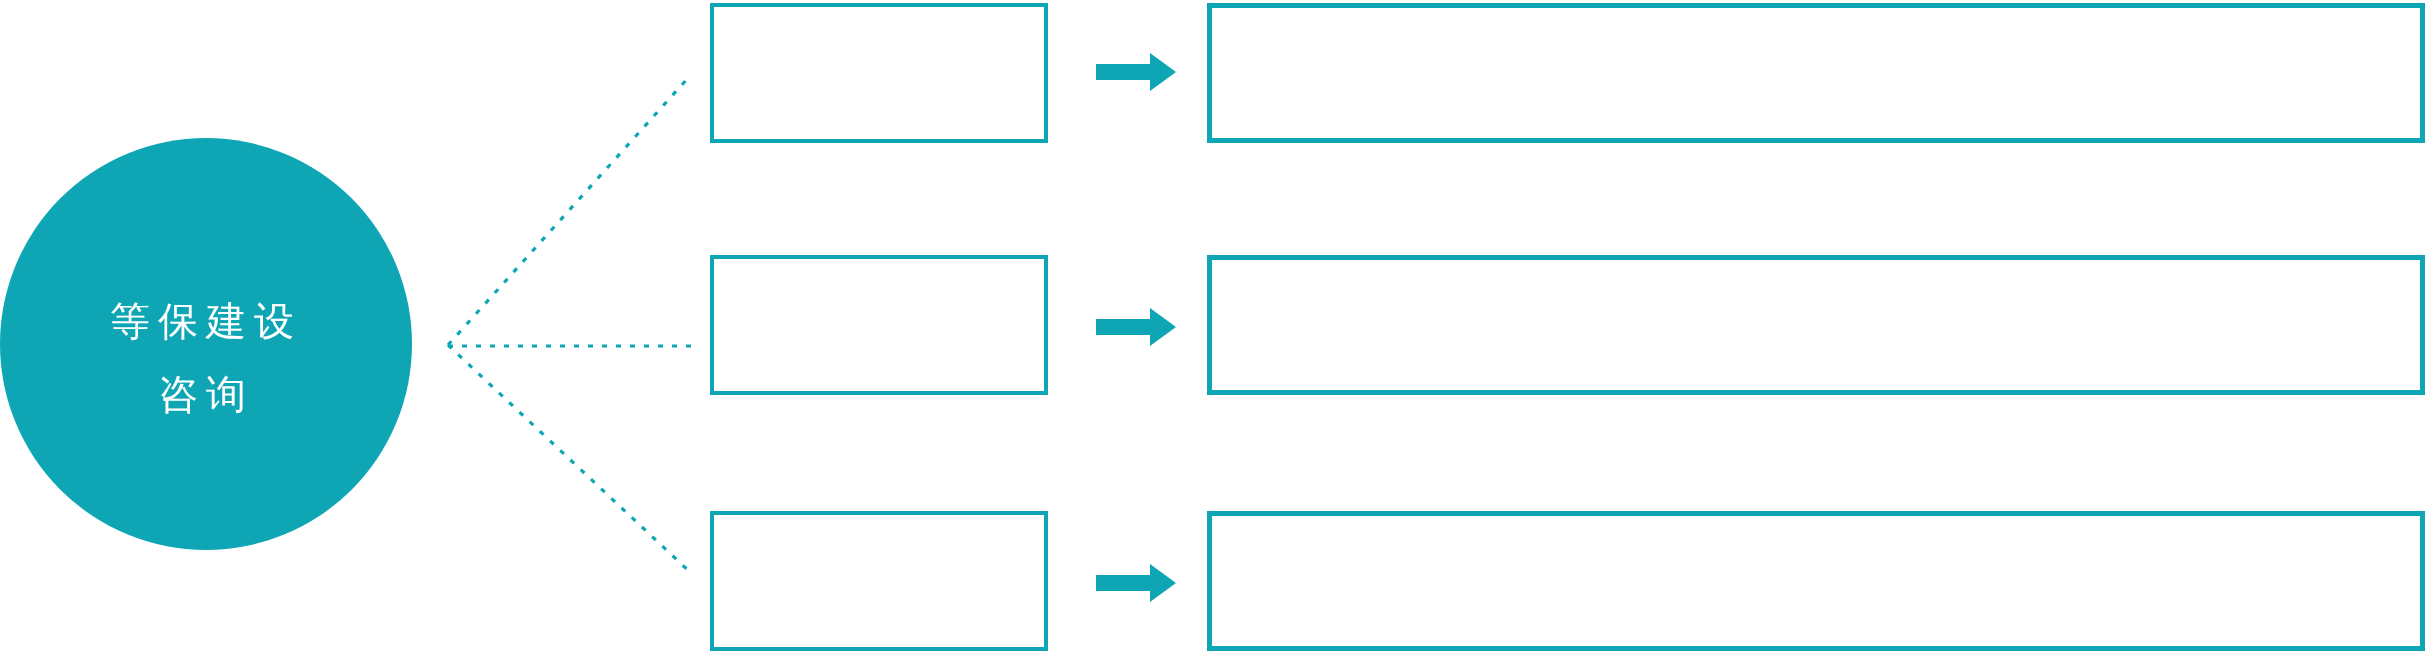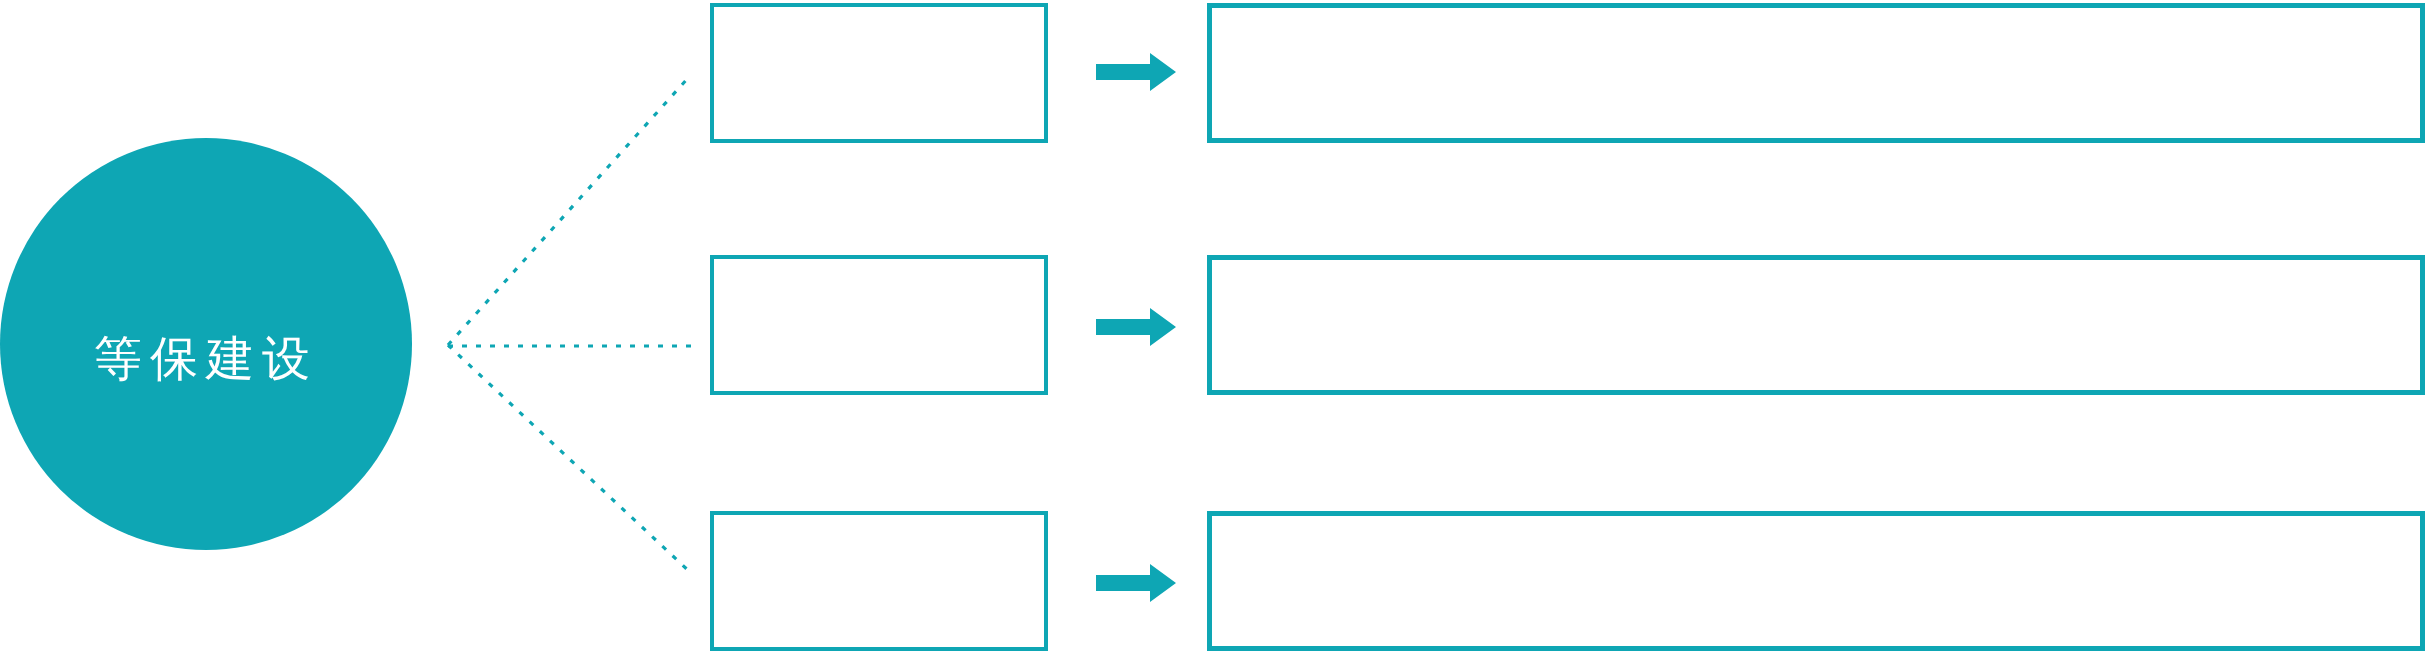--- a/index.html
+++ b/index.html
@@ -41,21 +41,21 @@
     color: #ffffff;
     display: flex;
     flex-direction: column;
     align-items: center;
     justify-content: center;
     padding-top: 28px;
     text-align: center;
   }
   .hub span {
     display: block;
-    font-size: 48px;
+    font-size: 40px;
     line-height: 73px;
     font-weight: 300;
     letter-spacing: 8px;
     white-space: nowrap;
     text-align: center;
   }
 
   .mid-box {
     position: absolute;
     left: 710px;
@@ -107,20 +107,21 @@
 <div class="canvas">
 
   <svg class="connectors" viewBox="0 0 2434 655" xmlns="http://www.w3.org/2000/svg">
     <polyline points="448,345 688,78"></polyline>
     <polyline points="448,346 700,346"></polyline>
     <polyline points="448,345 692,574"></polyline>
   </svg>
 
   <div class="hub">
     <span>等保建设</span>
+    <span>咨询</span>
   </div>
 
   <div class="mid-box r1">
     <span></span>
   </div>
   <svg class="arrow r1" viewBox="0 0 80 38" xmlns="http://www.w3.org/2000/svg">
     <polygon points="0,11 54,11 54,0 80,19 54,38 54,27 0,27"></polygon>
   </svg>
   <div class="detail-box r1">
     <span></span>

